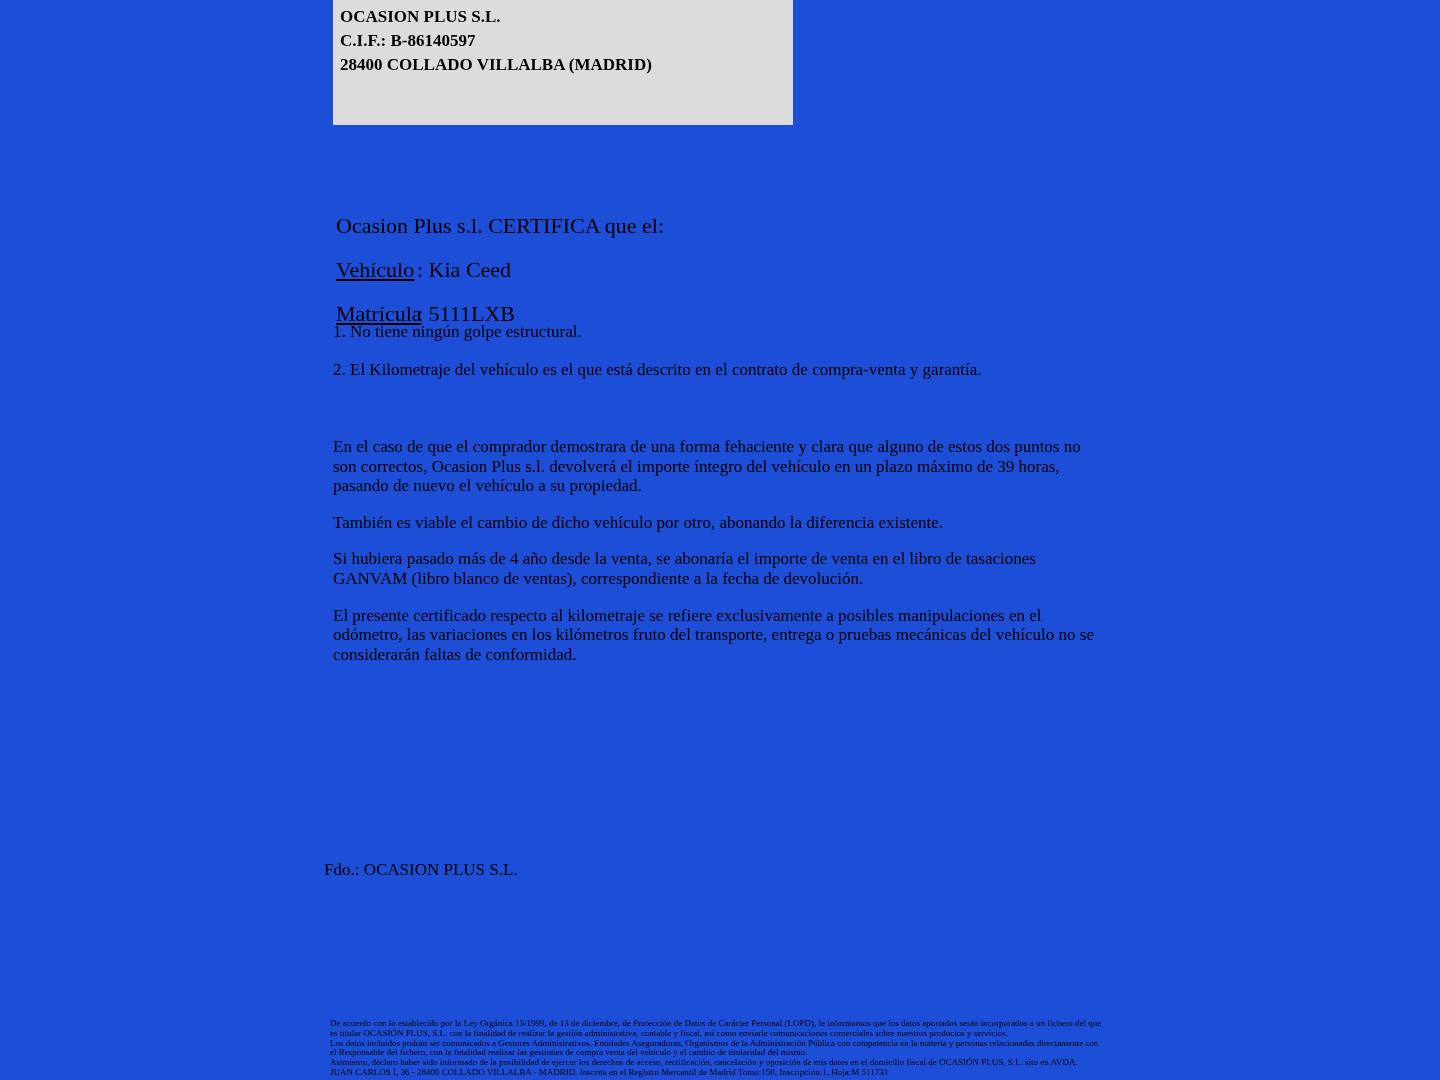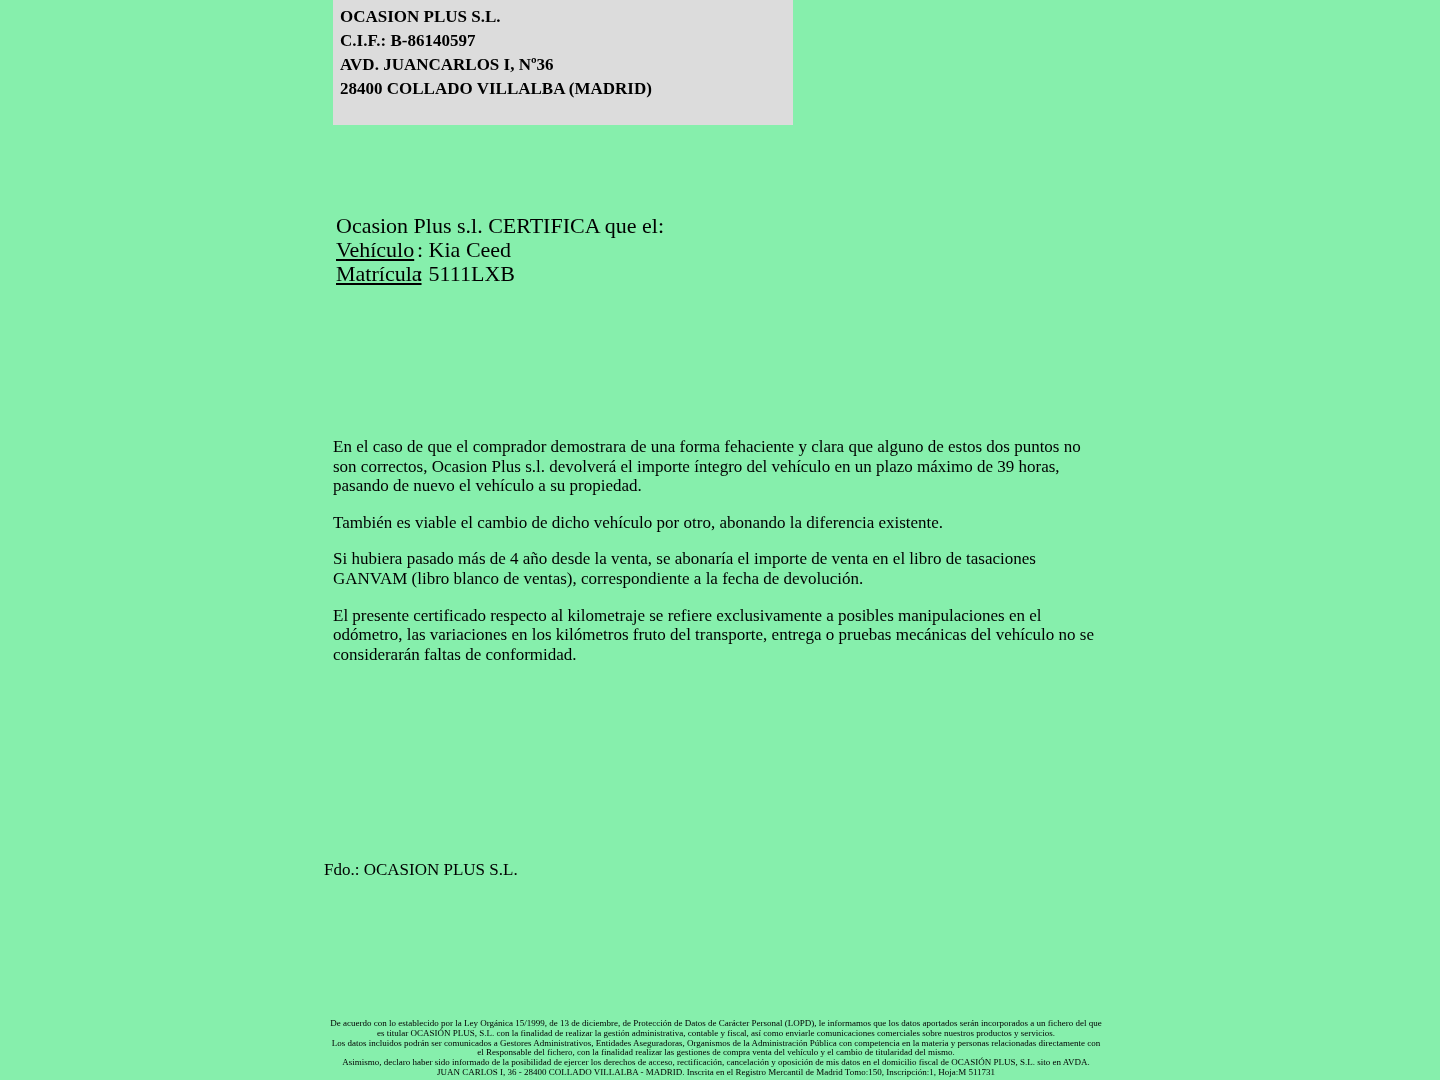--- a/index.html
+++ b/index.html
@@ -4,21 +4,21 @@
 <style>
   html, body {
     margin: 0;
     padding: 0;
     background: #ffffff;
   }
   .page {
     position: relative;
     width: 1440px;
     height: 1080px;
-    background: #86efac;
+    background: #1d4ed8;
     color: #000000;
     font-family: "Liberation Serif", serif;
     overflow: hidden;
   }
   .header-box {
     position: absolute;
     left: 333px;
     top: 0;
     width: 460px;
     height: 125px;
@@ -41,21 +41,21 @@
     font-size: 17px;
     line-height: 20px;
   }
   .certifica {
     position: absolute;
     left: 336px;
     top: 214px;
     font-size: 22px;
     line-height: 24px;
   }
-  .field-row { white-space: nowrap; }
+  .field-row { white-space: nowrap; margin-top: 20px; }
   .field-label {
     display: inline-block;
     width: 81px;
     text-decoration: underline;
   }
   .points {
     position: absolute;
     left: 333px;
     top: 322px;
     width: 767px;
@@ -80,45 +80,48 @@
     line-height: 20px;
   }
   .legal {
     position: absolute;
     left: 330px;
     top: 1019px;
     width: 772px;
     font-size: 9px;
     line-height: 9.8px;
   }
-  .legal p { margin: 0; text-align: center; }
+  .legal p { margin: 0; }
 </style>
 </head>
 <body>
 
 <div class="page">
 
   <div class="header-box">
     <div class="hline">OCASION PLUS S.L.</div>
     <div class="hline">C.I.F.: B-86140597</div>
-    <div class="hline">AVD. JUANCARLOS I, Nº36</div>
     <div class="hline">28400 COLLADO VILLALBA (MADRID)</div>
   </div>
 
 
   <div class="certifica">
     <div>Ocasion Plus s.l. CERTIFICA que el:</div>
     <div class="field-row">
       <span class="field-label">Vehículo</span><span>: Kia Ceed</span>
     </div>
     <div class="field-row">
       <span class="field-label">Matrícula</span><span>: 5111LXB</span>
     </div>
   </div>
 
+  <div class="points">
+    <div class="point">1. No tiene ningún golpe estructural.</div>
+    <div class="point">2. El Kilometraje del vehículo es el que está descrito en el contrato de compra-venta y garantía.</div>
+  </div>
 
   <div class="paragraphs">
     <p>En el caso de que el comprador demostrara de una forma fehaciente y clara que alguno de estos dos puntos no son correctos, Ocasion Plus s.l. devolverá el importe íntegro del vehículo en un plazo máximo de 39 horas, pasando de nuevo el vehículo a su propiedad.</p>
     <p>También es viable el cambio de dicho vehículo por otro, abonando la diferencia existente.</p>
     <p>Si hubiera pasado más de 4 año desde la venta, se abonaría el importe de venta en el libro de tasaciones GANVAM (libro blanco de ventas), correspondiente a la fecha de devolución.</p>
     <p>El presente certificado respecto al kilometraje se refiere exclusivamente a posibles manipulaciones en el odómetro, las variaciones en los kilómetros fruto del transporte, entrega o pruebas mecánicas del vehículo no se considerarán faltas de conformidad.</p>
   </div>
 
   <div class="signature">Fdo.: OCASION PLUS S.L.</div>
 

